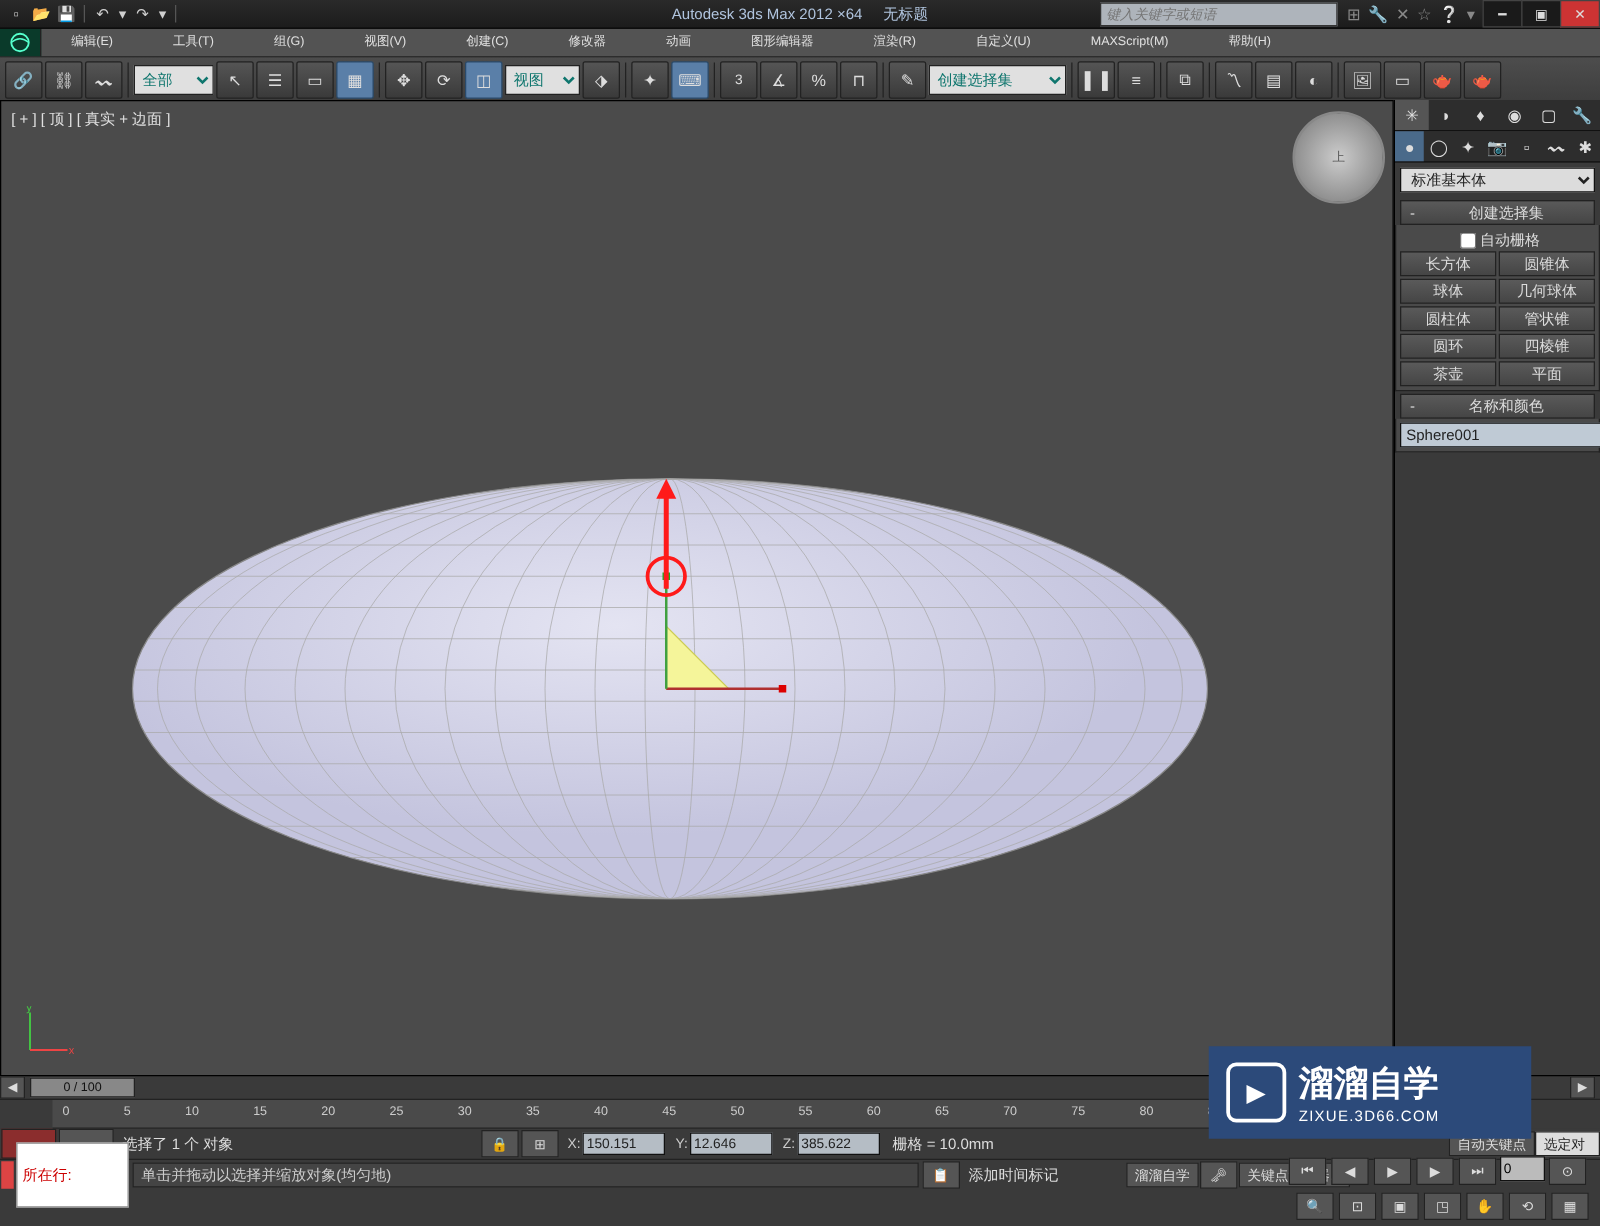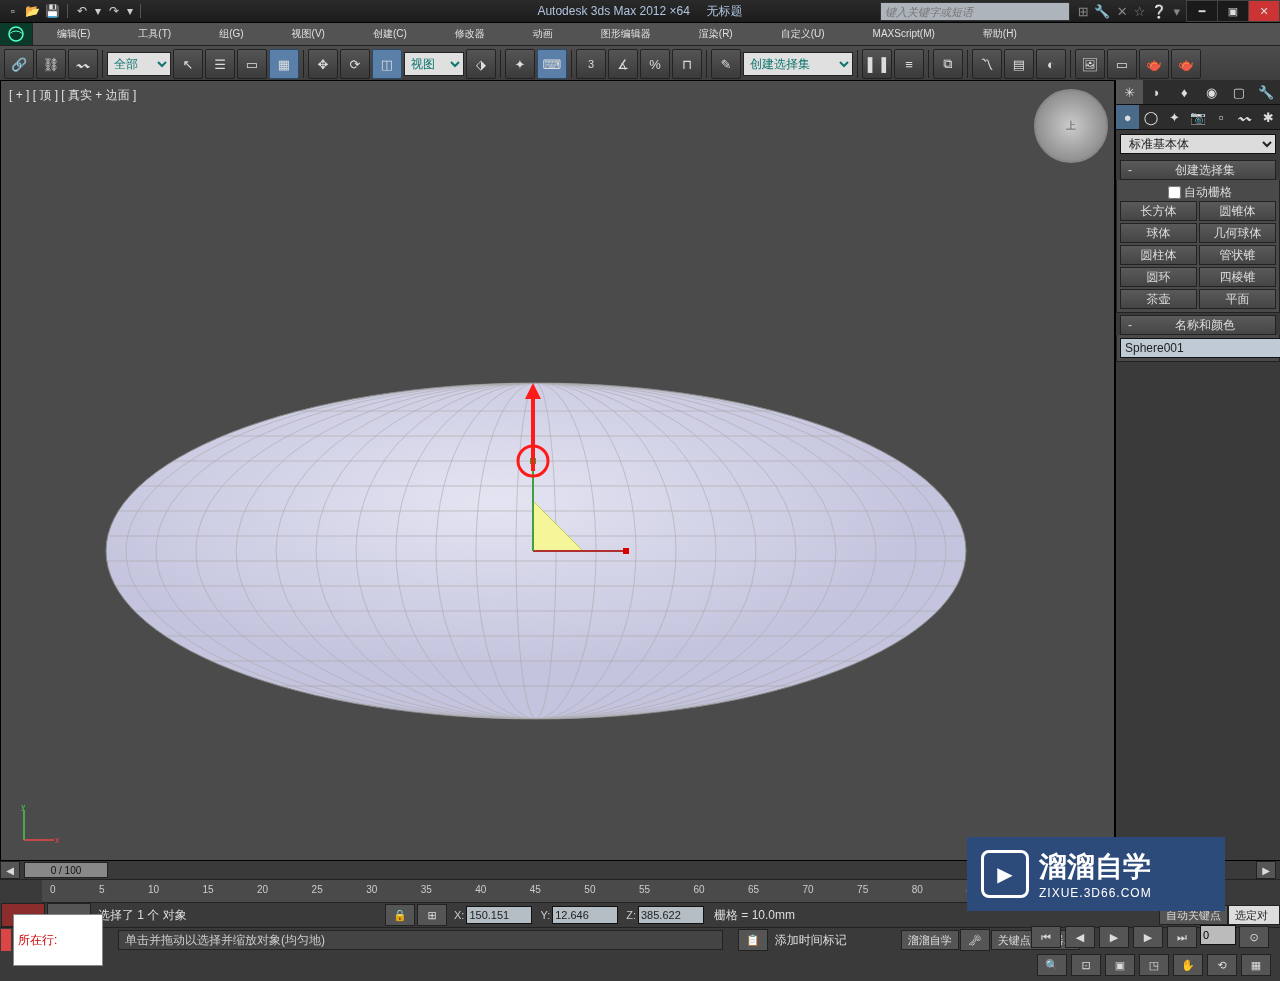--- a/index.html
+++ b/index.html
@@ -63,21 +63,21 @@
 .ruler-nums{display:flex;justify-content:space-between;padding:4px 8px;font-size:10px;color:#ccc}
 .status{height:24px;display:flex;align-items:center;background:#3a3a3a;border-bottom:1px solid #222}
 .status2{height:24px;display:flex;align-items:center;background:#3a3a3a}
 .s-ico{width:28px;height:20px;display:flex;align-items:center;justify-content:center;border:1px solid #222;margin:1px;background:#555;font-size:11px}
 .s-txt{padding:0 6px;color:#ddd;font-size:12px}
 .xyz{display:flex;gap:2px;align-items:center}
 .xyz input{width:60px;height:16px;background:#b5bdc5;border:1px solid #111;color:#222;font-size:11px;padding:0 2px}
 .xyz span{font-size:11px;color:#ccc;margin-left:6px}
 .akey{height:18px;padding:0 6px;background:#555;border:1px solid #222;font-size:11px;display:flex;align-items:center;color:#ddd}
 .white-in{background:#fff;color:#c00;border:1px solid #888;height:18px;padding:16px 4px;font-size:12px;display:flex;align-items:center;width:80px;margin:1px}
-.prompt{flex:1;padding:0 6px;color:#ccc;font-size:12px;height:18px;display:flex;align-items:center;border:1px solid #222;background:#444;margin:14px}
+.prompt{flex:1;padding:0 6px;color:#ccc;font-size:12px;height:18px;display:flex;align-items:center;border:1px solid #222;background:#444;margin:2px}
 .play-ctrl{position:absolute;right:10px;bottom:32px;display:flex;gap:2px}
 .nav-ctrl{position:absolute;right:8px;bottom:4px;display:flex;gap:2px}
 .watermark{position:absolute;right:55px;bottom:70px;width:230px;height:74px;background:#2c4a7a;display:flex;align-items:center;gap:10px;padding:0 14px;color:#fff}
 .wm-ico{width:42px;height:42px;border:3px solid #fff;border-radius:8px;display:flex;align-items:center;justify-content:center;font-size:20px}
 .wm-t1{font-size:28px;font-weight:bold}
 .wm-t2{font-size:12px;letter-spacing:1px}
 </style>
 </head>
 <body>
 

